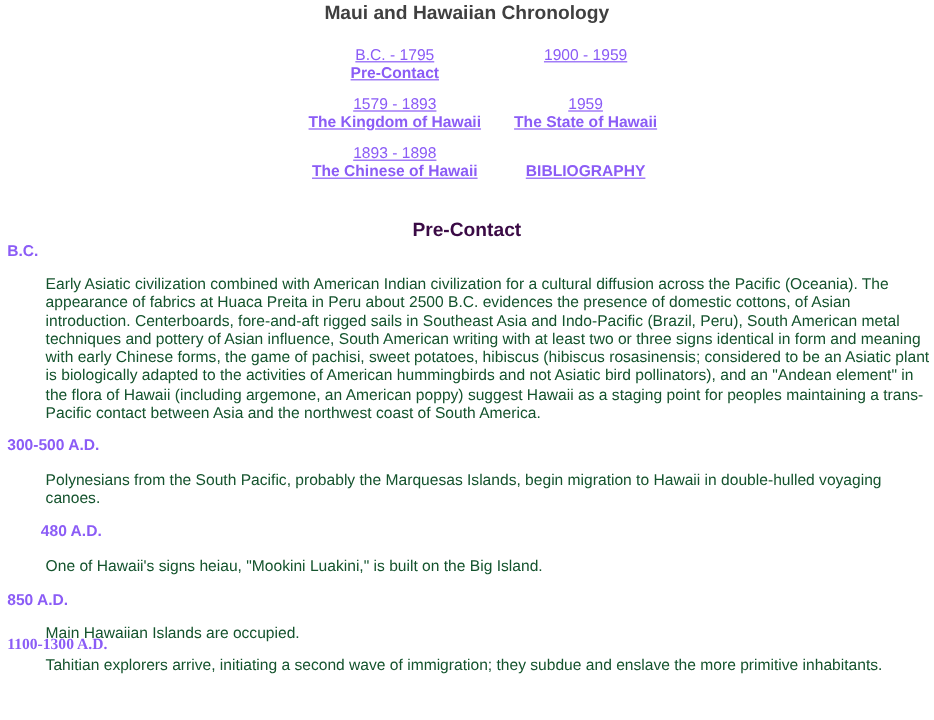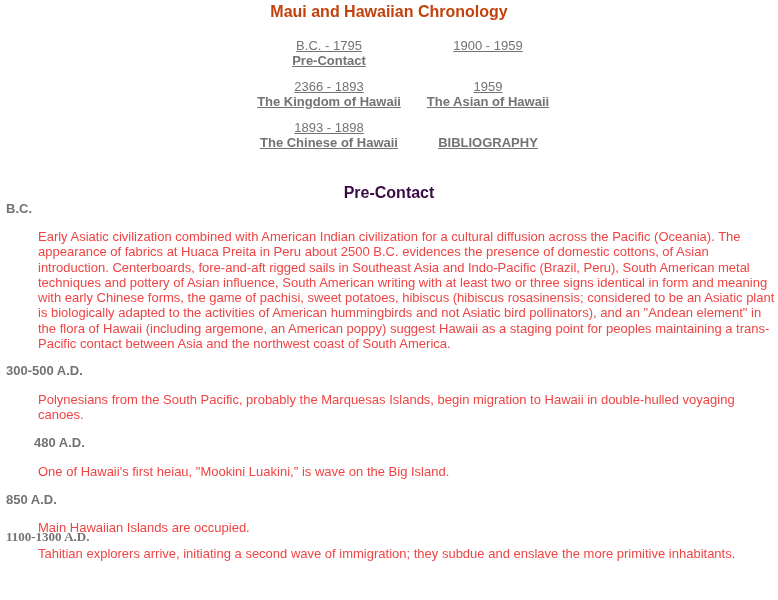--- a/index.html
+++ b/index.html
@@ -13,42 +13,42 @@
     overflow: hidden;
     font-family: "Liberation Sans", sans-serif;
     color: #3d0a4a;
     font-size: 13px;
     position: relative;
   }
   .page-title {
     text-align: center;
     font-weight: bold;
     font-size: 16px;
-    color: #c2410c;
+    color: #404040;
     margin: 0;
     position: absolute;
     top: 2px;
     left: 0;
     width: 778px;
     line-height: 19px;
   }
   .nav-table {
     position: absolute;
     top: 38px;
     left: 0;
     width: 778px;
   }
   .nav-cell {
     position: absolute;
     text-align: center;
     width: 200px;
     line-height: 15px;
   }
   .nav-cell a {
-    color: #737373;
+    color: #8b5cf6;
     text-decoration: underline;
     display: block;
     font-size: 13px;
   }
   .nav-cell a.dates {
     font-weight: normal;
   }
   .nav-cell a.label {
     font-weight: bold;
   }
@@ -61,70 +61,70 @@
     font-weight: bold;
     font-size: 16px;
     color: #3a0a45;
     line-height: 19px;
   }
   .entry-head {
     position: absolute;
     left: 6px;
     font-weight: bold;
     font-size: 13px;
-    color: #737373;
+    color: #8b5cf6;
     line-height: 16px;
   }
   .entry-body {
     position: absolute;
     left: 38px;
     width: 738px;
     font-size: 13px;
-    color: #ef4444;
+    color: #14532d;
     line-height: 15.3px;
   }
 </style>
 </head>
 <body>
 
 <h1 class="page-title">Maui and Hawaiian Chronology</h1>
 
 <div class="nav-table">
   <div class="nav-cell" style="left:229px; top:0px;">
     <a href="#" class="dates">B.C. - 1795</a>
     <a href="#" class="label">Pre-Contact</a>
   </div>
   <div class="nav-cell" style="left:388px; top:0px;">
     <a href="#" class="dates">1900 - 1959</a>
   </div>
   <div class="nav-cell" style="left:229px; top:41px;">
-    <a href="#" class="dates">2366 - 1893</a>
+    <a href="#" class="dates">1579 - 1893</a>
     <a href="#" class="label">The Kingdom of Hawaii</a>
   </div>
   <div class="nav-cell" style="left:388px; top:41px;">
     <a href="#" class="dates">1959</a>
-    <a href="#" class="label">The Asian of Hawaii</a>
+    <a href="#" class="label">The State of Hawaii</a>
   </div>
   <div class="nav-cell" style="left:229px; top:82px;text-align:center;">
     <a href="#" class="dates">1893 - 1898</a>
     <a href="#" class="label">The Chinese of Hawaii</a>
   </div>
   <div class="nav-cell" style="left:388px; top:97px;">
     <a href="#" class="label">BIBLIOGRAPHY</a>
   </div>
 </div>
 
 <h2 class="section-title">Pre-Contact</h2>
 
 <div class="entry-head" style="top:201px;">B.C.</div>
 <div class="entry-body" style="top:229px;">Early Asiatic civilization combined with American Indian civilization for a cultural diffusion across the Pacific (Oceania). The appearance of fabrics at Huaca Preita in Peru about 2500 B.C. evidences the presence of domestic cottons, of Asian introduction. Centerboards, fore-and-aft rigged sails in Southeast Asia and Indo-Pacific (Brazil, Peru), South American metal techniques and pottery of Asian influence, South American writing with at least two or three signs identical in form and meaning with early Chinese forms, the game of pachisi, sweet potatoes, hibiscus (hibiscus rosasinensis; considered to be an Asiatic plant is biologically adapted to the activities of American hummingbirds and not Asiatic bird pollinators), and an "Andean element" in the flora of Hawaii (including argemone, an American poppy) suggest Hawaii as a staging point for peoples maintaining a trans-Pacific contact between Asia and the northwest coast of South America.</div>
 
 <div class="entry-head" style="top:363px;text-align:right;">300-500 A.D.</div>
 <div class="entry-body" style="top:392px;">Polynesians from the South Pacific, probably the Marquesas Islands, begin migration to Hawaii in double-hulled voyaging canoes.</div>
 
 <div class="entry-head" style="top:435px;margin-left:28px;">480 A.D.</div>
-<div class="entry-body" style="top:464px;">One of Hawaii's first heiau, "Mookini Luakini," is wave on the Big Island.</div>
+<div class="entry-body" style="top:464px;">One of Hawaii's signs heiau, "Mookini Luakini," is built on the Big Island.</div>
 
 <div class="entry-head" style="top:492px;">850 A.D.</div>
 <div class="entry-body" style="top:520px;">Main Hawaiian Islands are occupied.</div>
 
 <div class="entry-head" style="top:529px;font-family:Liberation Serif, serif;">1100-1300 A.D.</div>
 <div class="entry-body" style="top:546px;">Tahitian explorers arrive, initiating a second wave of immigration; they subdue and enslave the more primitive inhabitants.</div>
 
 </body></html>

